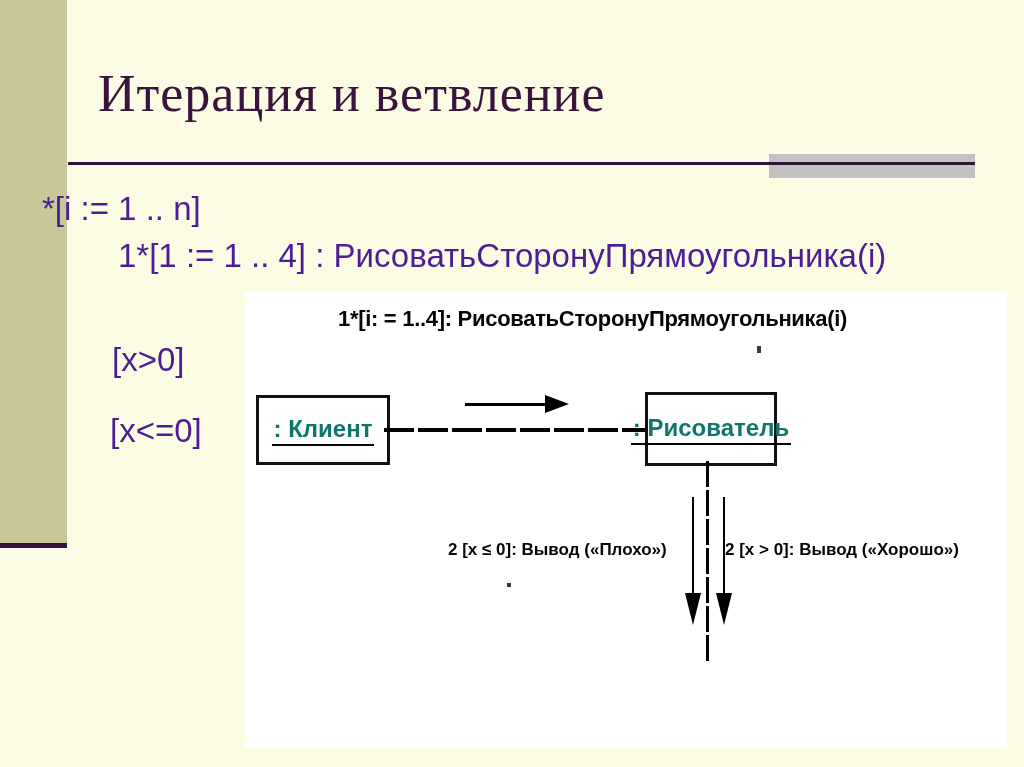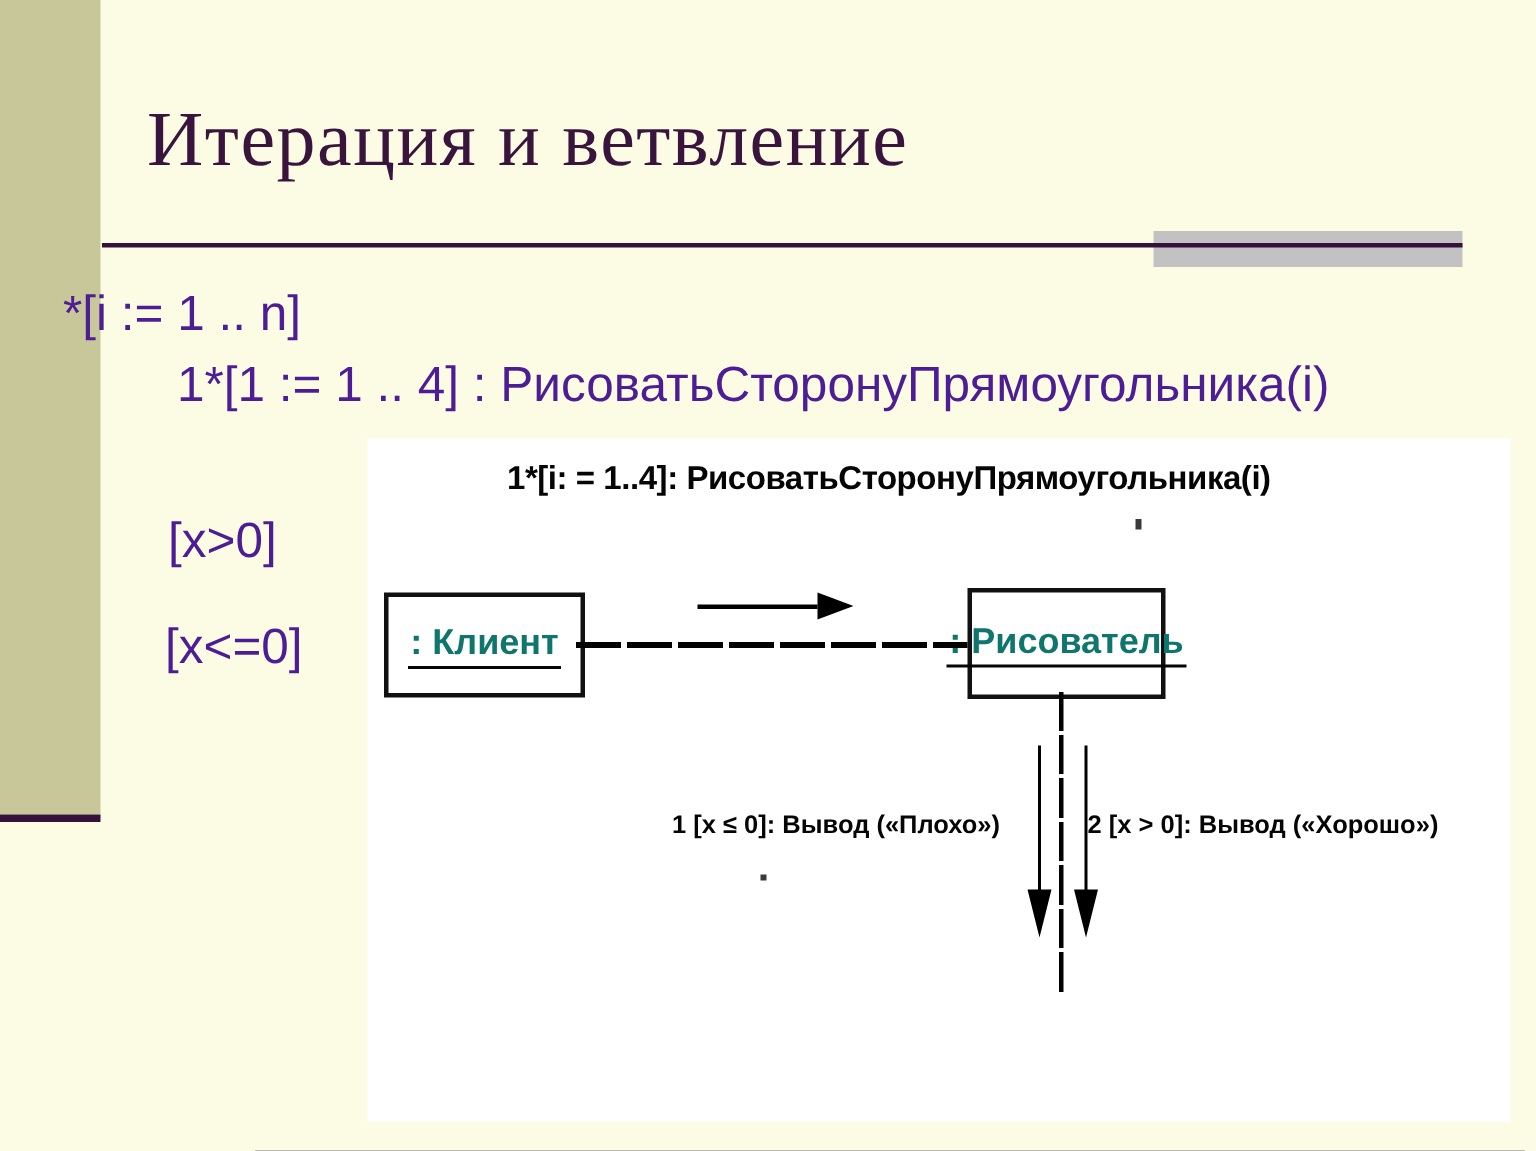--- a/index.html
+++ b/index.html
@@ -110,20 +110,20 @@
     <div class="msg-arrow-shaft"></div>
     <div class="msg-arrow-head"></div>
 
     <div class="lifeline"></div>
 
     <div class="down-shaft left"></div>
     <div class="down-head  left"></div>
     <div class="down-shaft right"></div>
     <div class="down-head  right"></div>
 
-    <div class="dg msg-label left">1 [x ≤ 0]: Вывод («Плохо»)</div>
+    <div class="dg msg-label left">2 [x ≤ 0]: Вывод («Плохо»)</div>
     <div class="dg msg-label right">2 [x &gt; 0]: Вывод («Хорошо»)</div>
 
     <div class="speck speck-1"></div>
     <div class="speck speck-2"></div>
   </div>
 
 </div>
 
 </body></html>

